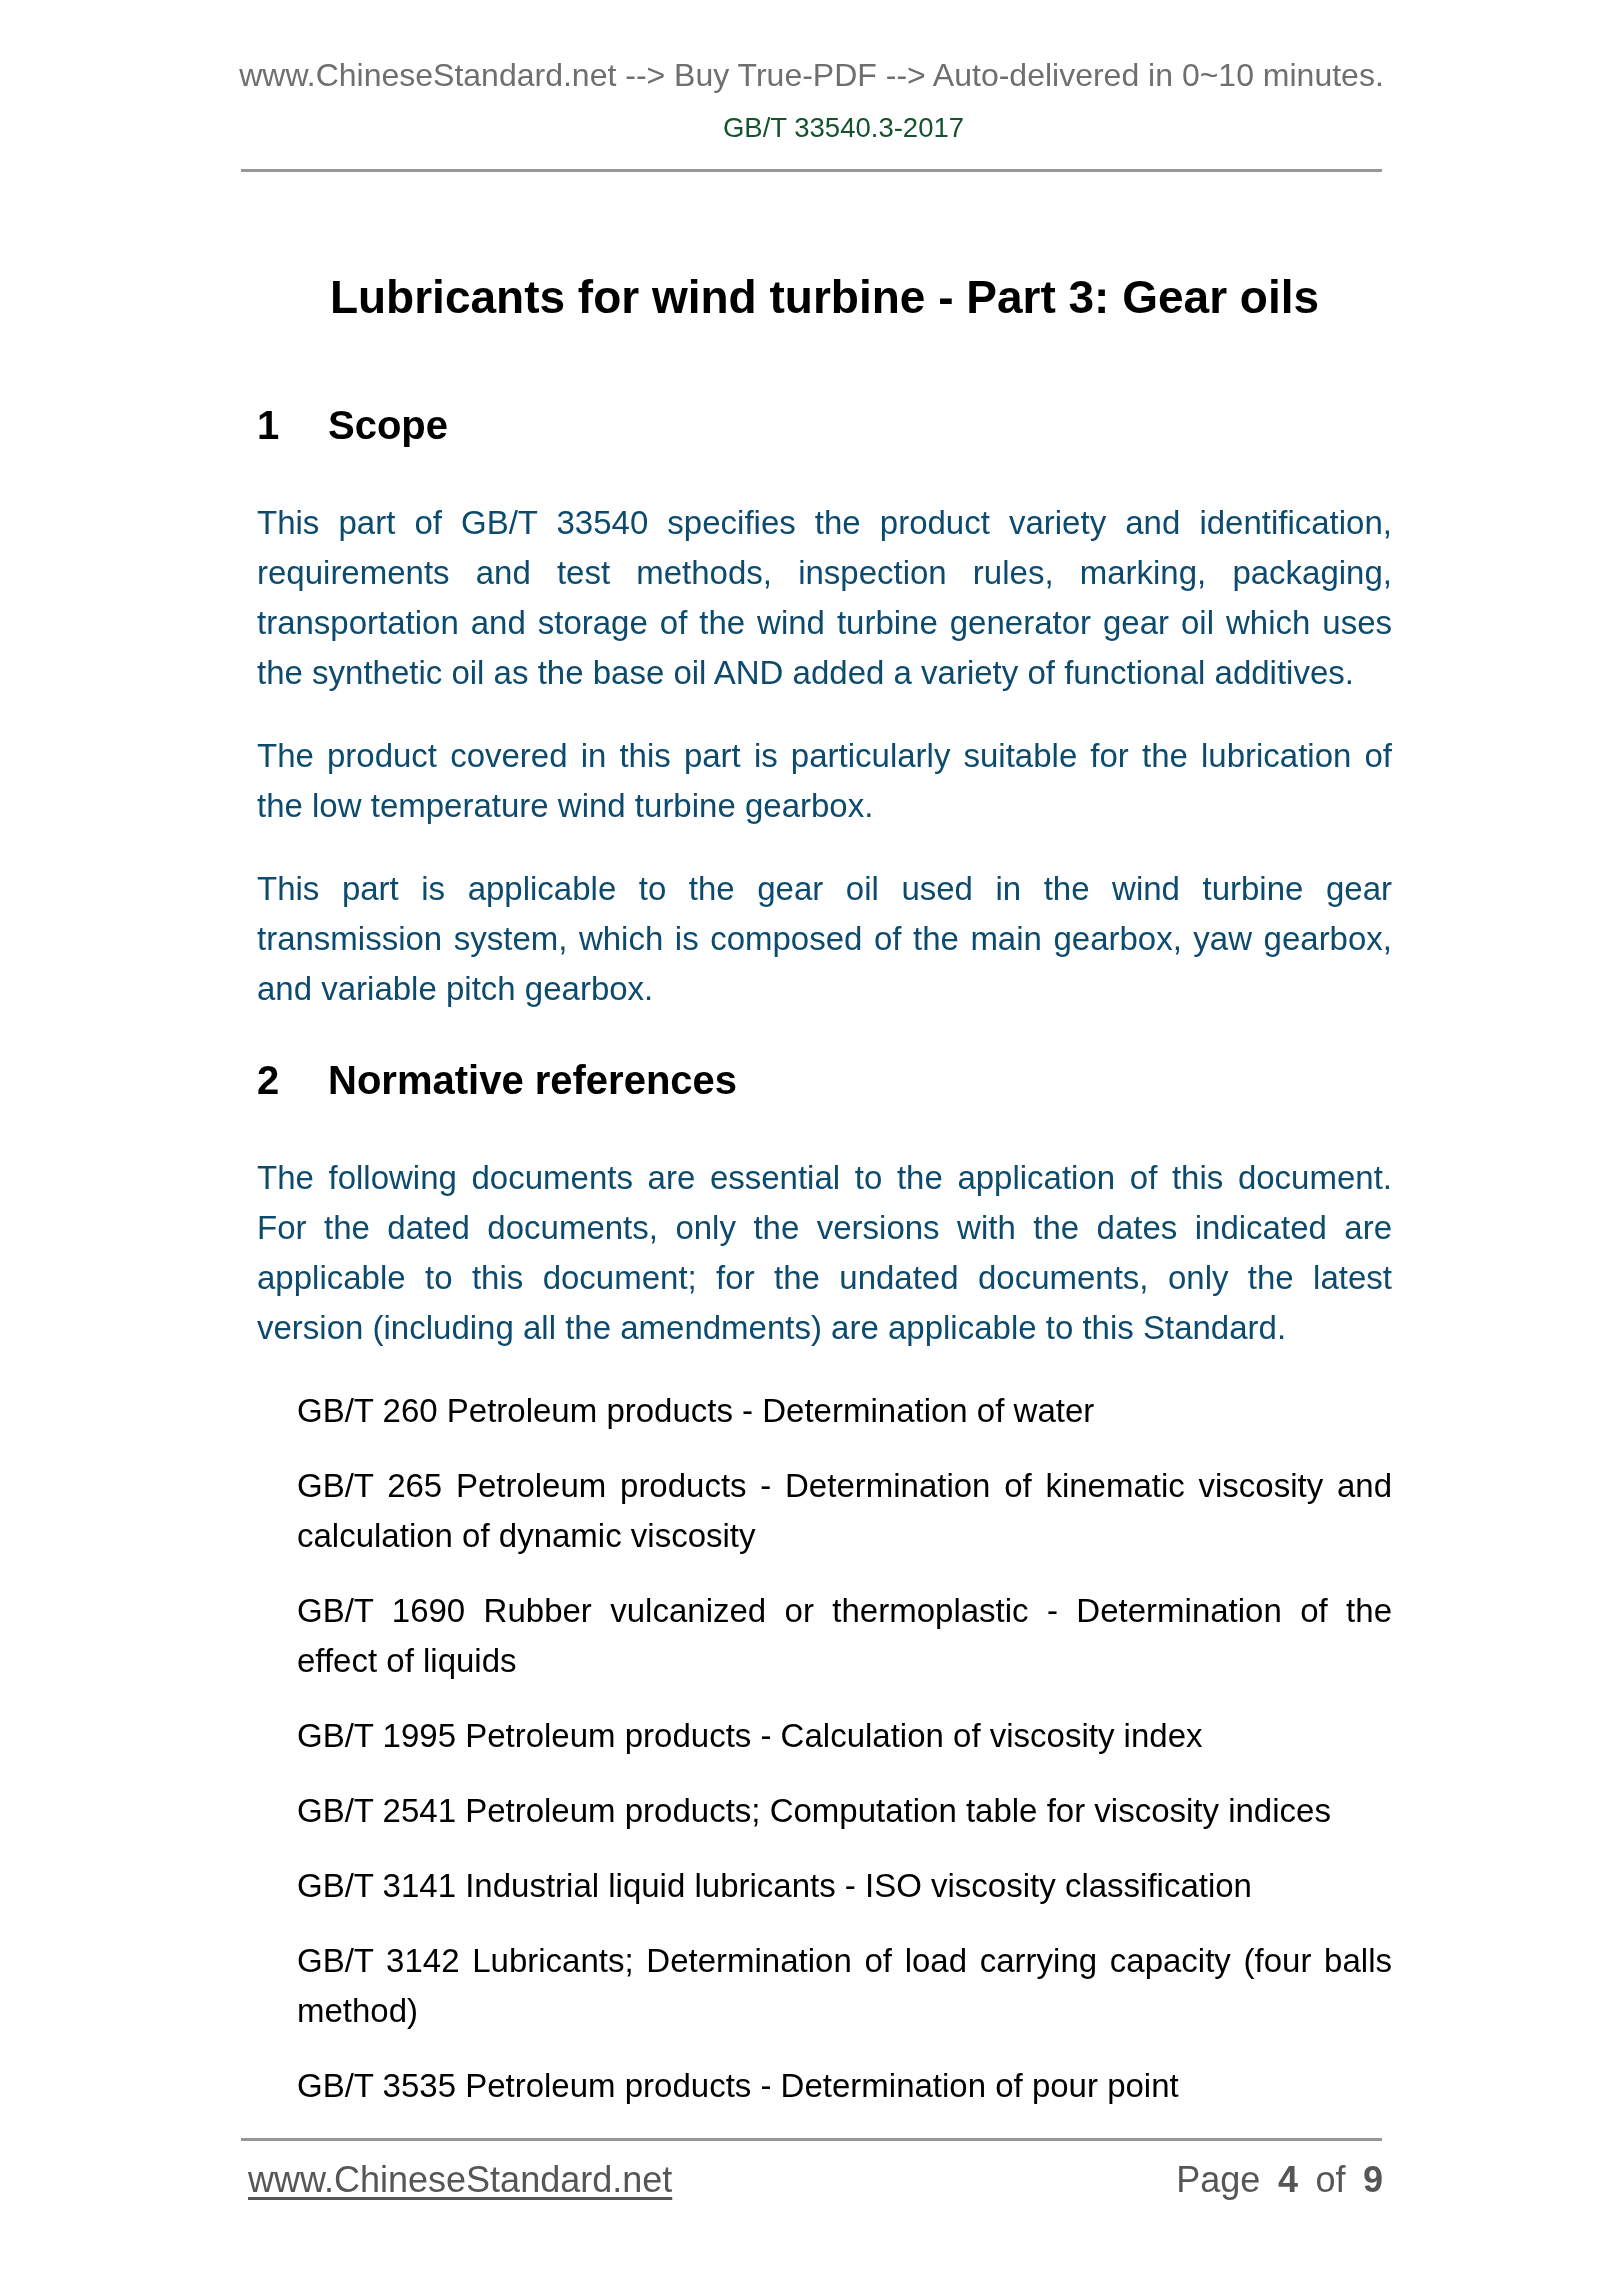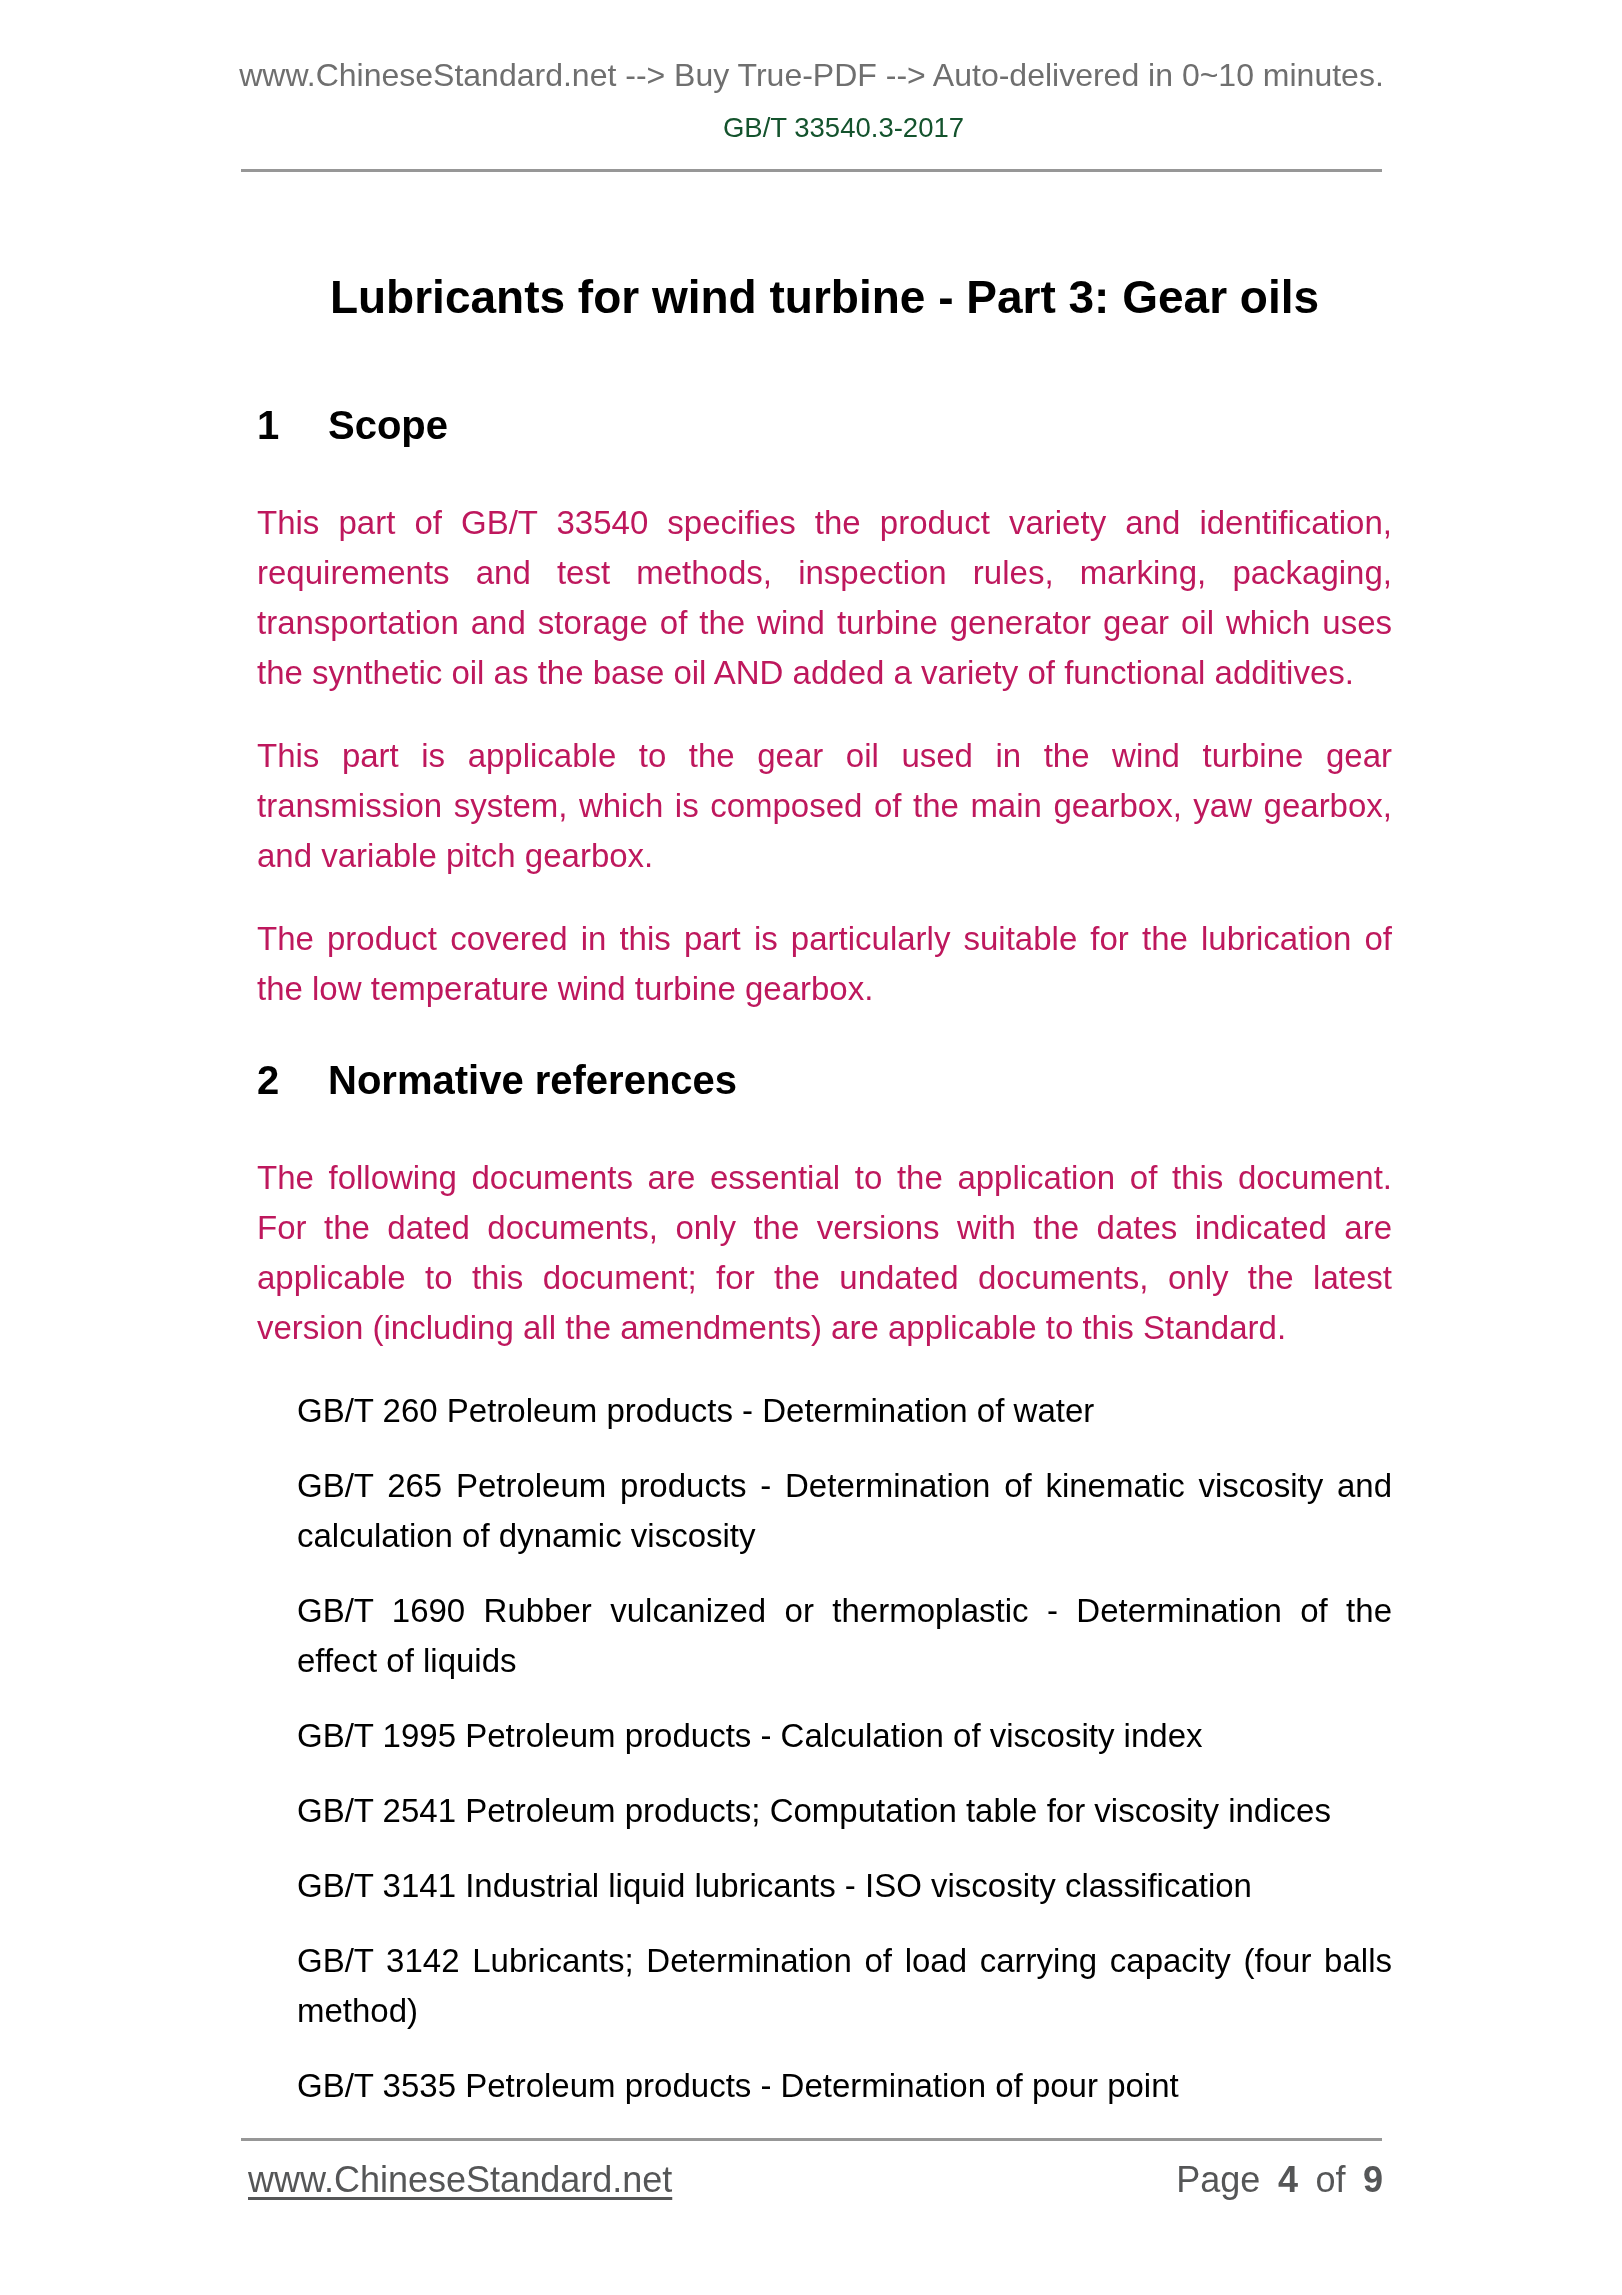--- a/index.html
+++ b/index.html
@@ -78,21 +78,21 @@
   }
   .sec-head.second { margin-top: 42px; }
   .sec-num {
     display: inline-block;
     width: 71px;
     flex: 0 0 71px;
   }
   .body-par {
     margin: 8px 0 33px 0;
     text-align: justify;
-    color: #be185d;
+    color: #0c4a6e;
   }
   .refs { margin-top: 16px; }
   .ref-item {
     margin: 0 0 25px 0;
     margin-left: 40px;
     text-align: justify;
     color: #000000;
   }
 
   
@@ -140,22 +140,22 @@
   <div class="content">
 
     <h1 class="doc-title">Lubricants for wind turbine - Part 3: Gear oils</h1>
 
     <h2 class="sec-head">
       <span class="sec-num">1</span>
       <span>Scope</span>
     </h2>
 
     <p class="body-par">This part of GB/T 33540 specifies the product variety and identification, requirements and test methods, inspection rules, marking, packaging, transportation and storage of the wind turbine generator gear oil which uses the synthetic oil as the base oil AND added a variety of functional additives.</p>
+    <p class="body-par">The product covered in this part is particularly suitable for the lubrication of the low temperature wind turbine gearbox.</p>
     <p class="body-par">This part is applicable to the gear oil used in the wind turbine gear transmission system, which is composed of the main gearbox, yaw gearbox, and variable pitch gearbox.</p>
-    <p class="body-par">The product covered in this part is particularly suitable for the lubrication of the low temperature wind turbine gearbox.</p>
 
     <h2 class="sec-head second">
       <span class="sec-num">2</span>
       <span>Normative references</span>
     </h2>
 
     <p class="body-par">The following documents are essential to the application of this document. For the dated documents, only the versions with the dates indicated are applicable to this document; for the undated documents, only the latest version (including all the amendments) are applicable to this Standard.</p>
 
     <div class="refs">
       <p class="ref-item">GB/T 260 Petroleum products - Determination of water</p>

